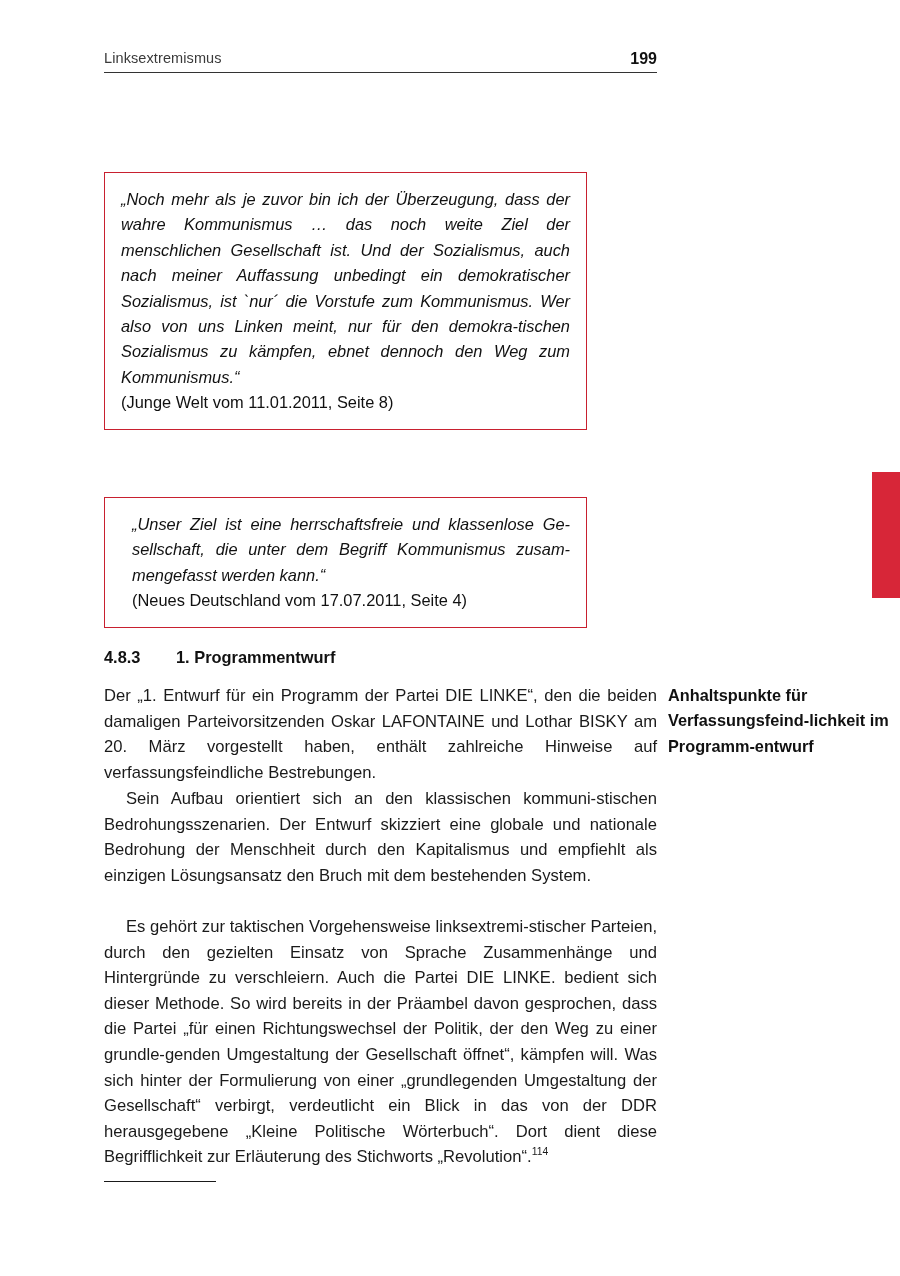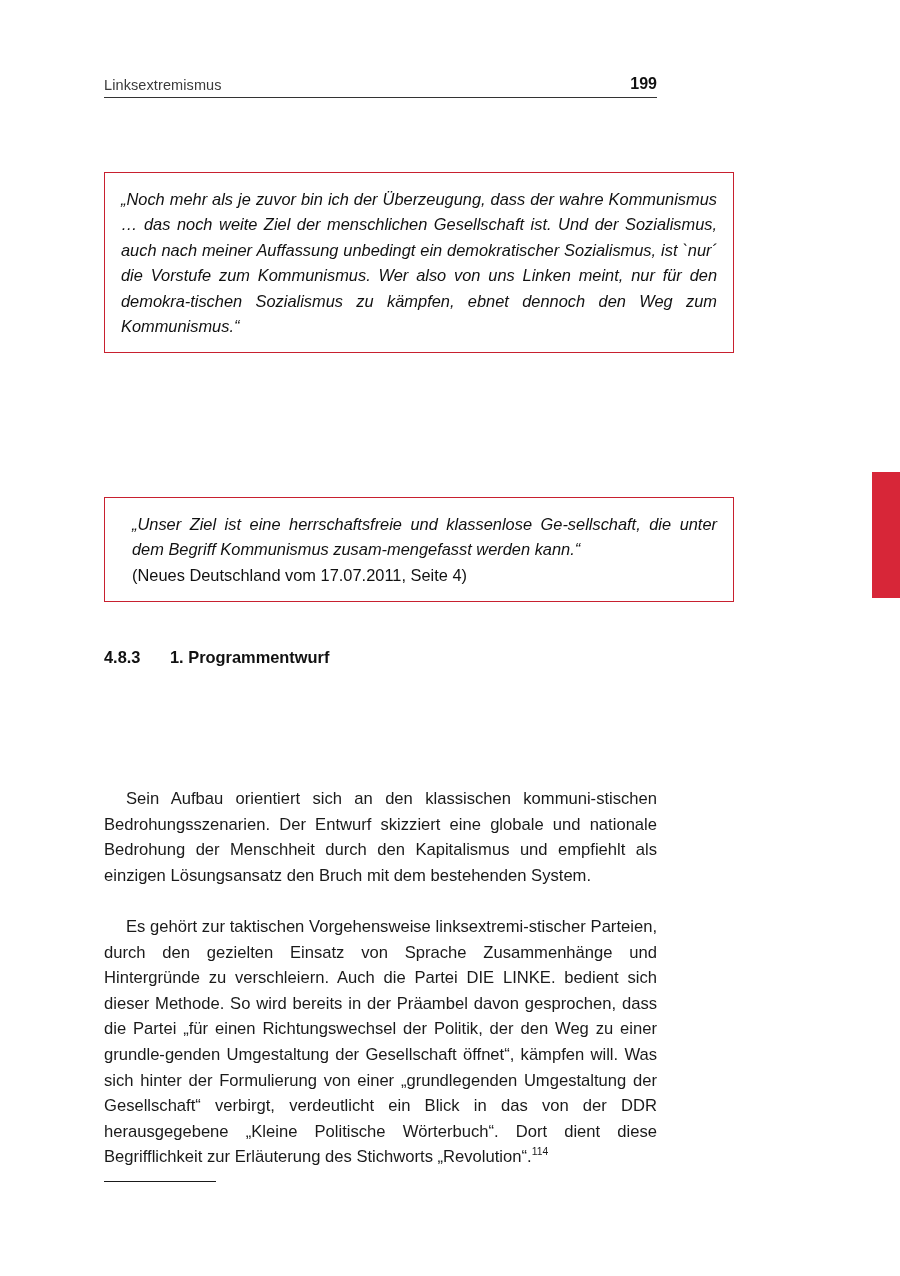--- a/index.html
+++ b/index.html
@@ -19,37 +19,36 @@
     overflow: hidden;
   }
 
   
   .runninghead {
     position: absolute;
     left: 104px;
     top: 50px;
     width: 553px;
     display: flex;
-    align-items: flex-end;
+    align-items: flex-start;
     justify-content: space-between;
     padding-bottom: 4px;
     border-bottom: 1.5px solid #333333;
     box-sizing: border-box;
   }
   .runninghead .rh-title {
     font-size: 14.5px;
     font-weight: 400;
     color: #3a3a3a;
     letter-spacing: 0.1px;
   }
   .runninghead .rh-folio {
     font-size: 16px;
     font-weight: 700;
     color: #111111;
-    margin-top: 25px;
   }
 
   
   .col {
     position: absolute;
     left: 104px;
     width: 553px;
   }
   p.body {
     margin: 0;
@@ -59,21 +58,21 @@
     text-justify: inter-word;
     hyphens: manual;
     color: #1a1a1a;
   }
   p.body.indent { text-indent: 22px; }
 
   
   .quotebox {
     position: absolute;
     left: 104px;
-    width: 630px;
+    width: 483px;
     box-sizing: border-box;
     border: 1.6px solid #c8202f;
     background: #ffffff;
     padding: 14px 16px 13px 16px;
   }
   .quotebox .qtext {
     margin: 0;
     font-style: italic;
     font-size: 16.4px;
     line-height: 25.4px;
@@ -90,20 +89,21 @@
 
   
   .heading {
     position: absolute;
     left: 104px;
     width: 553px;
     display: flex;
     font-weight: 700;
     font-size: 16.4px;
     color: #111111;
+    gap: 6px;
   }
   .heading .h-num { width: 66px; flex: 0 0 66px; }
 
   
   .marginnote {
     position: absolute;
     left: 668px;
     top: 683px;
     width: 225px;
     font-weight: 700;
@@ -163,34 +163,39 @@
 <div class="page">
 
   <div class="runninghead">
     <span class="rh-title">Linksextremismus</span>
     <span class="rh-folio">199</span>
   </div>
 
 
   <div class="quotebox" style="top:172px;">
     <p class="qtext">„Noch mehr als je zuvor bin ich der Überzeugung, dass der wahre Kommunismus … das noch weite Ziel der menschlichen Gesellschaft ist. Und der Sozialismus, auch nach meiner Auffassung unbedingt ein demokratischer Sozialismus, ist `nur´ die Vorstufe zum Kommunismus. Wer also von uns Linken meint, nur für den demokra-tischen Sozialismus zu kämpfen, ebnet dennoch den Weg zum Kommunismus.“</p>
+    <p class="qsource">(Junge Welt vom 11.01.2011, Seite 8)</p>
   </div>
 
 
   <div class="quotebox" style="top:497px;padding-left:27px;">
     <p class="qtext">„Unser Ziel ist eine herrschaftsfreie und klassenlose Ge-sellschaft, die unter dem Begriff Kommunismus zusam-mengefasst werden kann.“</p>
     <p class="qsource">(Neues Deutschland vom 17.07.2011, Seite 4)</p>
   </div>
 
   <div class="heading" style="top:648px;">
     <span class="h-num">4.8.3</span>
     <span>1. Programmentwurf</span>
   </div>
 
-
+  <div class="marginnote">Anhaltspunkte für Verfassungsfeind-lichkeit im Programm-entwurf</div>
+
+  <div class="col" style="top:683px;">
+    <p class="body">Der „1. Entwurf für ein Programm der Partei DIE LINKE“, den die beiden damaligen Parteivorsitzenden Oskar LAFONTAINE und Lothar BISKY am 20. März vorgestellt haben, enthält zahlreiche Hinweise auf verfassungsfeindliche Bestrebungen.</p>
+  </div>
 
   <div class="col" style="top:786px;">
     <p class="body indent">Sein Aufbau orientiert sich an den klassischen kommuni-stischen Bedrohungsszenarien. Der Entwurf skizziert eine globale und nationale Bedrohung der Menschheit durch den Kapitalismus und empfiehlt als einzigen Lösungsansatz den Bruch mit dem bestehenden System.</p>
   </div>
 
   <div class="col" style="top:914px;">
     <p class="body indent"><span>Es gehört zur taktischen Vorgehensweise linksextremi-stischer Parteien, durch den gezielten Einsatz von Sprache Zusammenhänge und Hintergründe zu verschleiern. Auch die Partei DIE LINKE. bedient sich dieser Methode. So wird bereits in der Präambel davon gesprochen, dass die Partei „für einen Richtungswechsel der Politik, der den Weg zu einer grundle-genden Umgestaltung der Gesellschaft öffnet“, kämpfen will. Was sich hinter der Formulierung von einer „grundlegenden Umgestaltung der Gesellschaft“ verbirgt, verdeutlicht ein Blick in das von der DDR herausgegebene „Kleine Politische Wörterbuch“. Dort dient diese Begrifflichkeit zur Erläuterung des Stichworts „Revolution“.</span><sup class="fnref">114</sup></p>
   </div>
 
   <div class="footnote-rule"></div>

